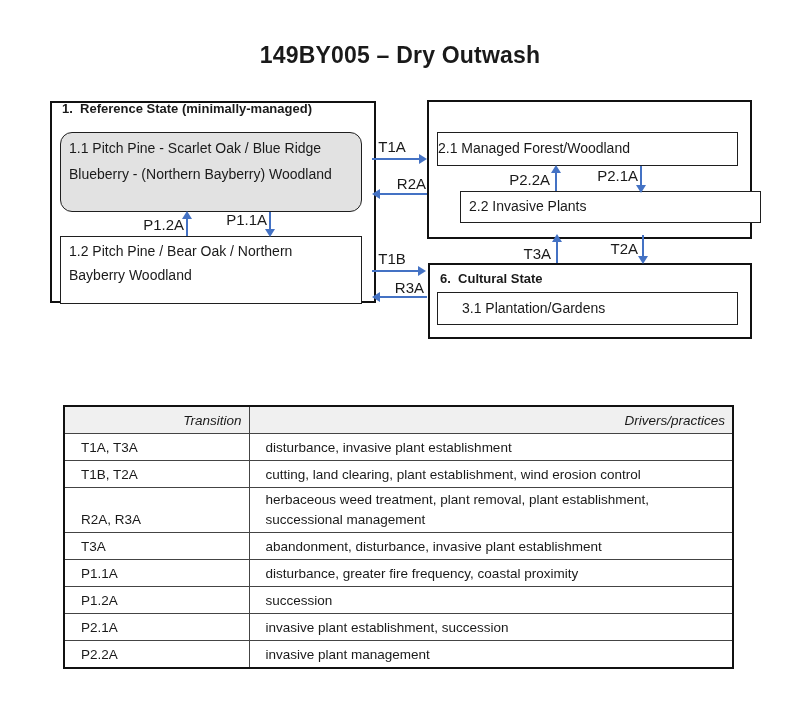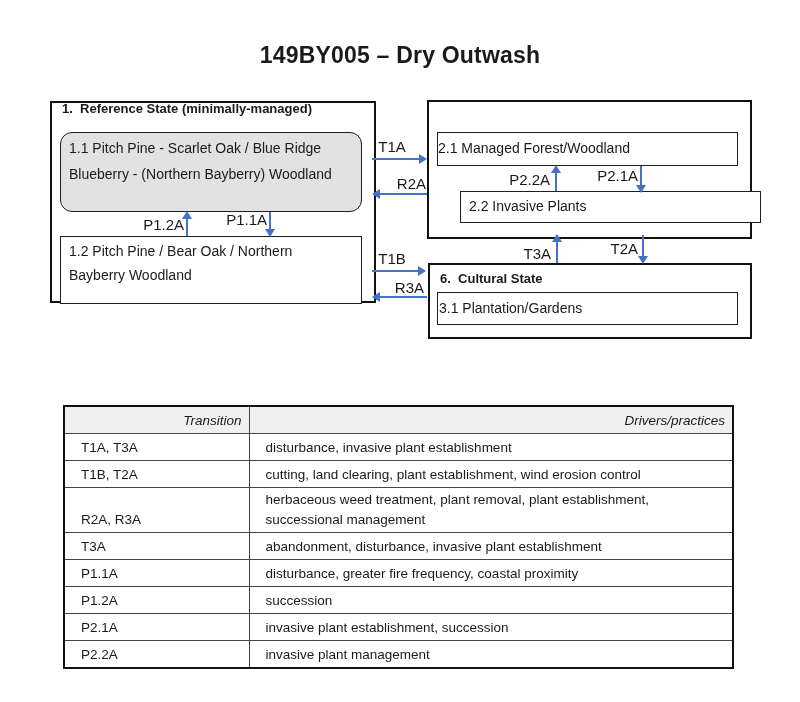--- a/index.html
+++ b/index.html
@@ -70,21 +70,21 @@
   <div class="community" style="left:437px;top:132px;width:301px;height:34px;line-height:31px;padding-left:0;">2.1 Managed Forest/Woodland</div>
   <div class="community" style="left:460px;top:191px;width:301px;height:32px;line-height:29px;padding-left:8px;">2.2 Invasive Plants</div>
 
   <div class="alabel rgt" style="left:500px;top:171px;width:50px;">P2.2A</div>
   <div class="arr v up" style="left:555px;top:173px;height:18px;"></div>
   <div class="alabel rgt" style="left:588px;top:167px;width:50px;">P2.1A</div>
   <div class="arr v down" style="left:640px;top:166px;height:19px;"></div>
 
   <div class="state" style="left:428px;top:263px;width:320px;height:72px;"></div>
   <div class="state-title" style="left:440px;top:271px;">6.  Cultural State</div>
-  <div class="community" style="left:437px;top:292px;width:301px;height:33px;line-height:30px;padding-left:1px;">3.1 Plantation/Gardens</div>
+  <div class="community" style="left:437px;top:292px;width:301px;height:33px;line-height:30px;padding-left:24px;">3.1 Plantation/Gardens</div>
 
   <div class="alabel ctr" style="left:370px;top:138px;width:44px;">T1A</div>
   <div class="arr h right" style="left:372px;top:158px;width:47px;"></div>
   <div class="alabel rgt" style="left:386px;top:175px;width:40px;">R2A</div>
   <div class="arr h left" style="left:380px;top:193px;width:47px;"></div>
 
   <div class="alabel ctr" style="left:370px;top:250px;width:44px;">T1B</div>
   <div class="arr h right" style="left:372px;top:270px;width:46px;"></div>
   <div class="alabel rgt" style="left:384px;top:279px;width:40px;">R3A</div>
   <div class="arr h left" style="left:380px;top:296px;width:47px;"></div>

